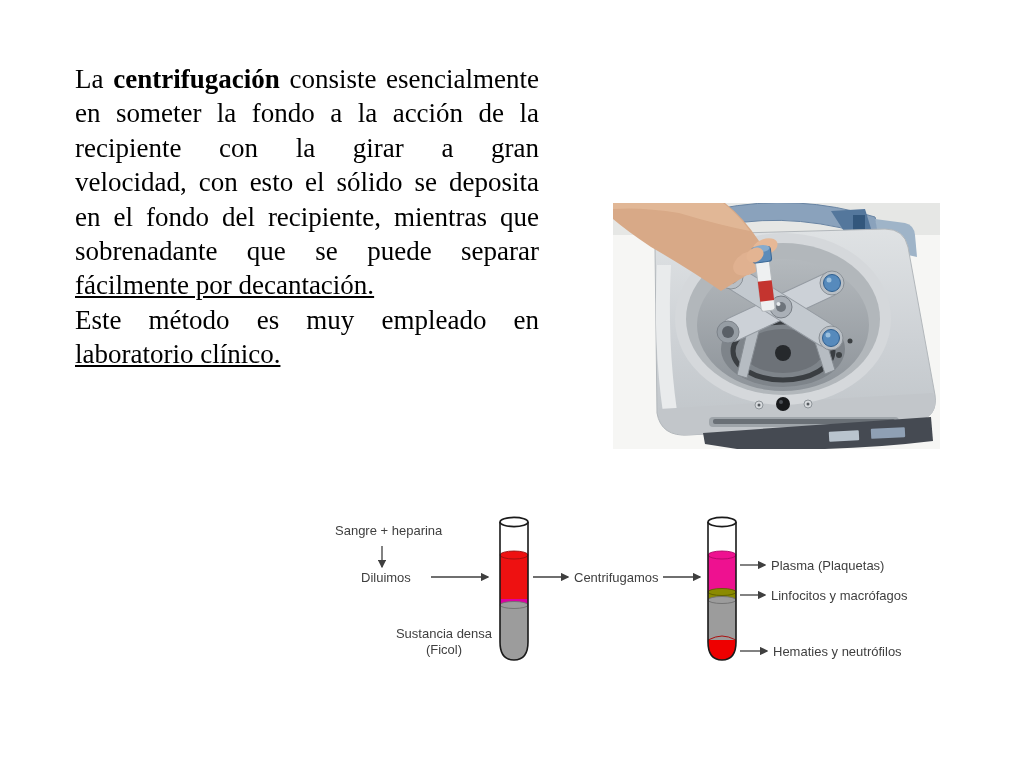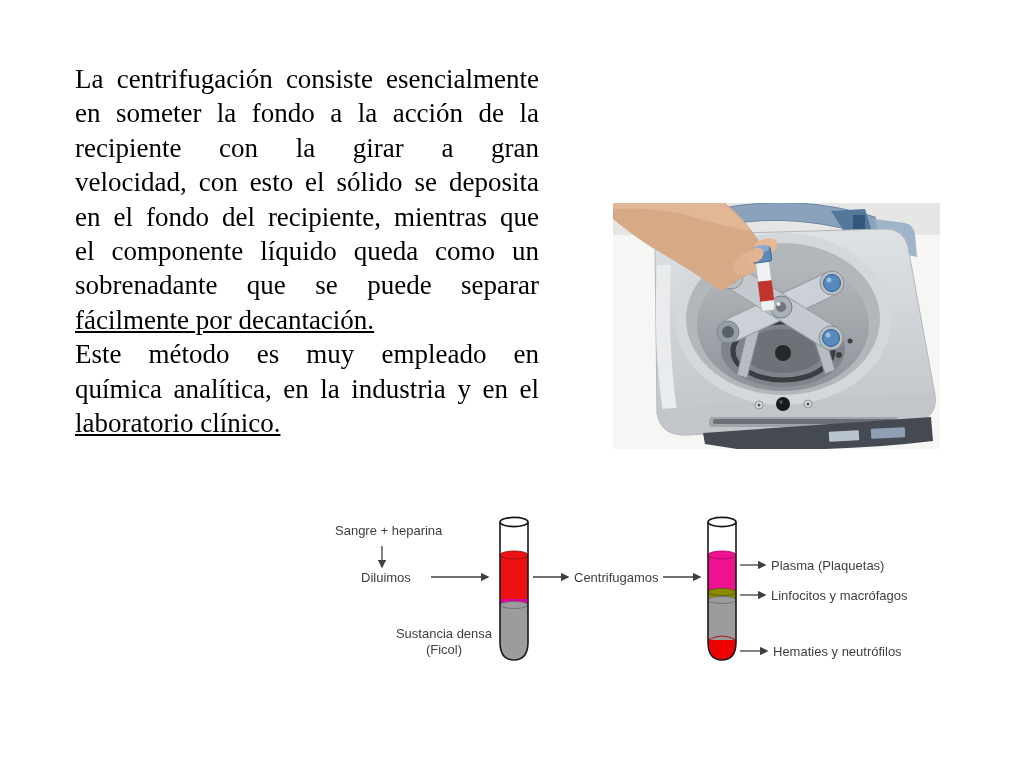--- a/index.html
+++ b/index.html
@@ -8,21 +8,21 @@
   .slide { position:relative; width:1024px; height:768px; background:#ffffff; overflow:hidden; }
 
   
   .text-block {
     position:absolute; left:75px; top:62px; width:464px;
     font-family:"Liberation Serif", serif;
     font-size:27px; line-height:34.4px; color:#000;
   }
   .tline { text-align:justify; text-align-last:justify; }
   .tline.last { text-align-last:left;text-decoration:underline; }
-  .tline b { font-weight:normal; }
+  .tline b { font-weight:bold; }
 
   
   .photo { position:absolute; left:613px; top:203px; width:327px; height:246px; }
 
   
   .diagram { position:absolute; left:325px; top:512px; width:690px; height:165px; }
 
   svg { display:block; width:100%; height:100%; }
   .dlabel { font-family:"Liberation Sans", sans-serif; font-size:13px; fill:#3f3f3f; }
 </style>
@@ -30,25 +30,23 @@
 <body>
 
 <div class="slide">
 
   <div class="text-block">
     <div class="tline"><span>La</span> <b>centrifugación</b> <span>consiste esencialmente</span></div>
     <div class="tline">en someter la fondo a la acción de la</div>
     <div class="tline">recipiente con la girar a gran</div>
     <div class="tline">velocidad, con esto el sólido se deposita</div>
     <div class="tline">en el fondo del recipiente, mientras que</div>
-    <div class="tline">el componente líquido queda como un</div>
     <div class="tline">sobrenadante que se puede separar</div>
     <div class="tline last">fácilmente por decantación.</div>
     <div class="tline">Este método es muy empleado en</div>
-    <div class="tline">química analítica, en la industria y en el</div>
     <div class="tline last">laboratorio clínico.</div>
   </div>
 
   <div class="photo">
     <svg viewBox="0 0 327 246" preserveAspectRatio="none">
       <defs>
         <linearGradient id="bodyg" x1="0" y1="0" x2="0" y2="1">
           <stop offset="0" stop-color="#dfe2e4"></stop>
             <stop offset="0.55" stop-color="#cdd1d5"></stop>
             <stop offset="1" stop-color="#bfc4c8"></stop>

